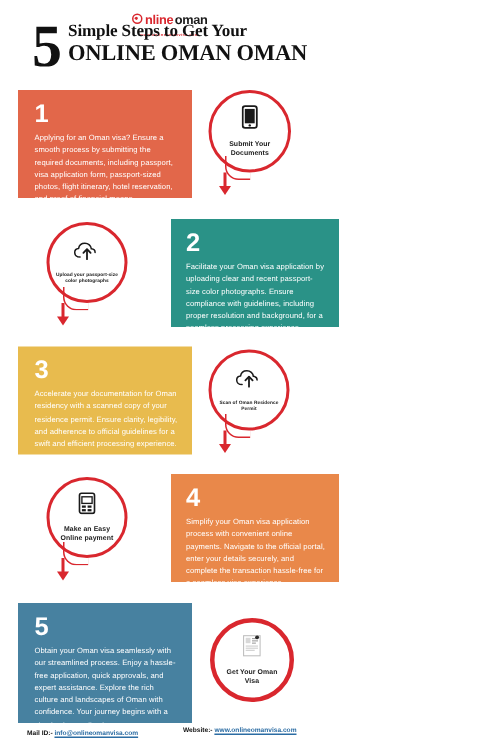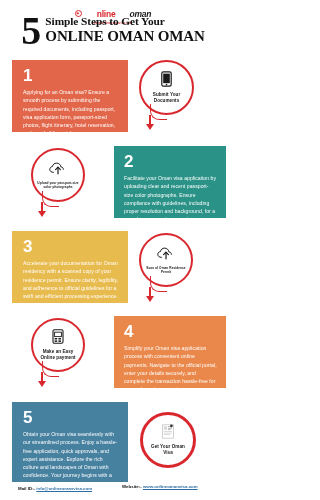--- a/index.html
+++ b/index.html
@@ -9,35 +9,35 @@
     background:#ffffff;
     position:relative;
     overflow:hidden;
   }
   #page { position:relative; width:226px; height:500px; background:#fff; }
 
   
   .header { position:absolute; left:0; top:0; width:226px; height:56px; background:#fff; }
   .logo-wrap { position:absolute; left:0; top:3px; width:226px; text-align:center; }
   .logo {
-    display:inline-flex; align-items:center; justify-content:center; gap:14px;
+    display:inline-flex; align-items:center; justify-content:center; gap:1px;
     font-size:8.5px; font-weight:bold; letter-spacing:-0.2px;
   }
   .logo-mark {
     width:7px; height:7px; border-radius:50%;
     border:1.6px solid #d9272e; position:relative; display:inline-block;
     margin-right:1px;
   }
   .logo-mark::after {
     content:""; position:absolute; left:1.6px; top:1.1px;
     width:2.4px; height:2.4px; background:#d9272e; border-radius:0 50% 50% 50%;
     transform:rotate(-45deg);
   }
   .logo-on { color:#d9272e; }
-  .logo-rest { color:#1a1a1a;font-style:italic; }
+  .logo-rest { color:#1a1a1a; }
   .logo-sub {
     text-align:center; font-size:2.6px; color:#d9272e; letter-spacing:0.3px;
     margin-top:0.5px; font-weight:bold;
   }
 
   .title-row {
     position:absolute; left:0; top:14px; width:226px;
     display:flex; align-items:flex-start; justify-content:center;
   }
   .big-five {

